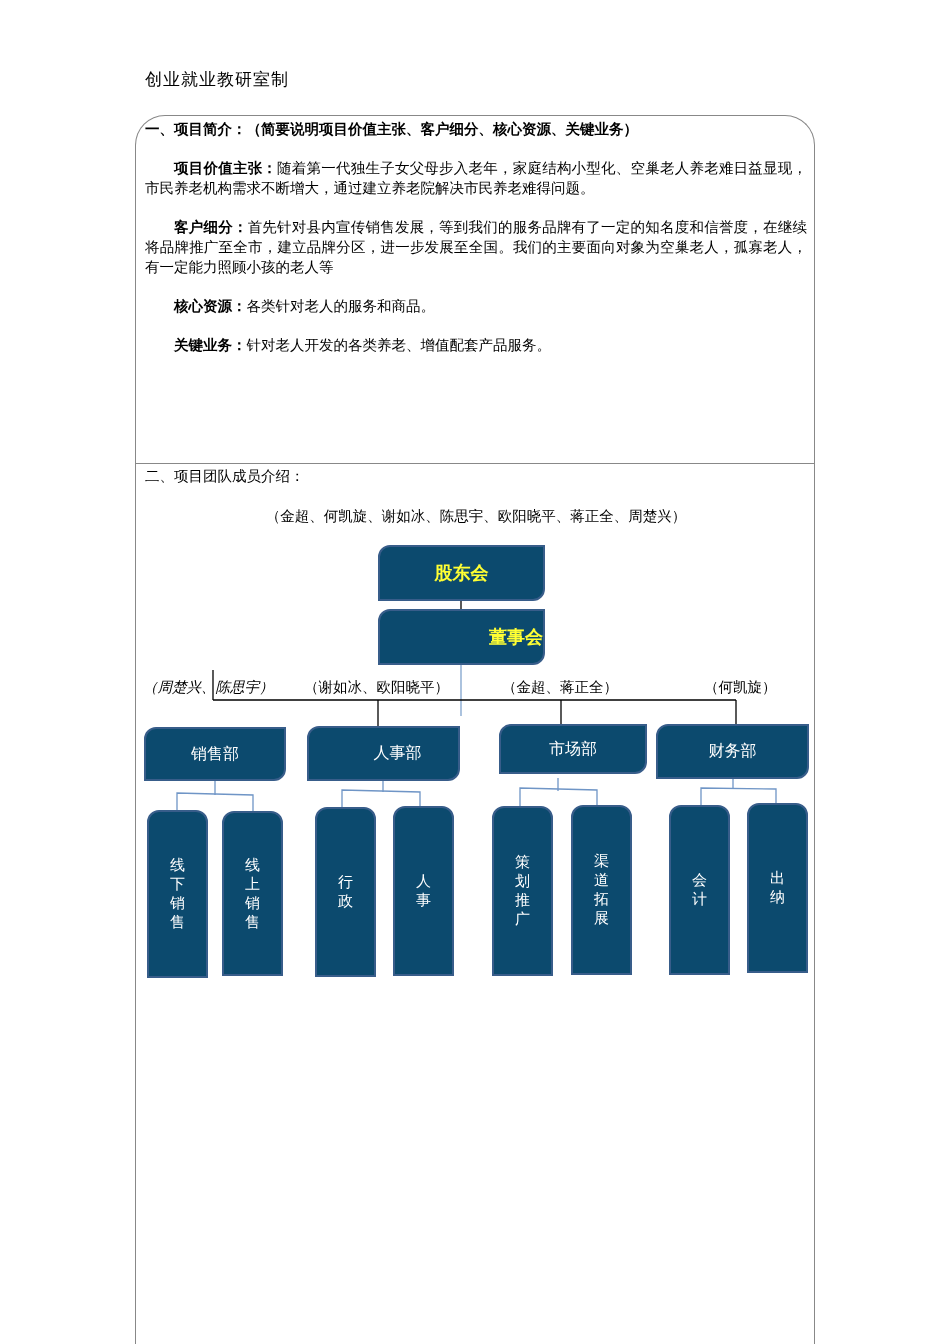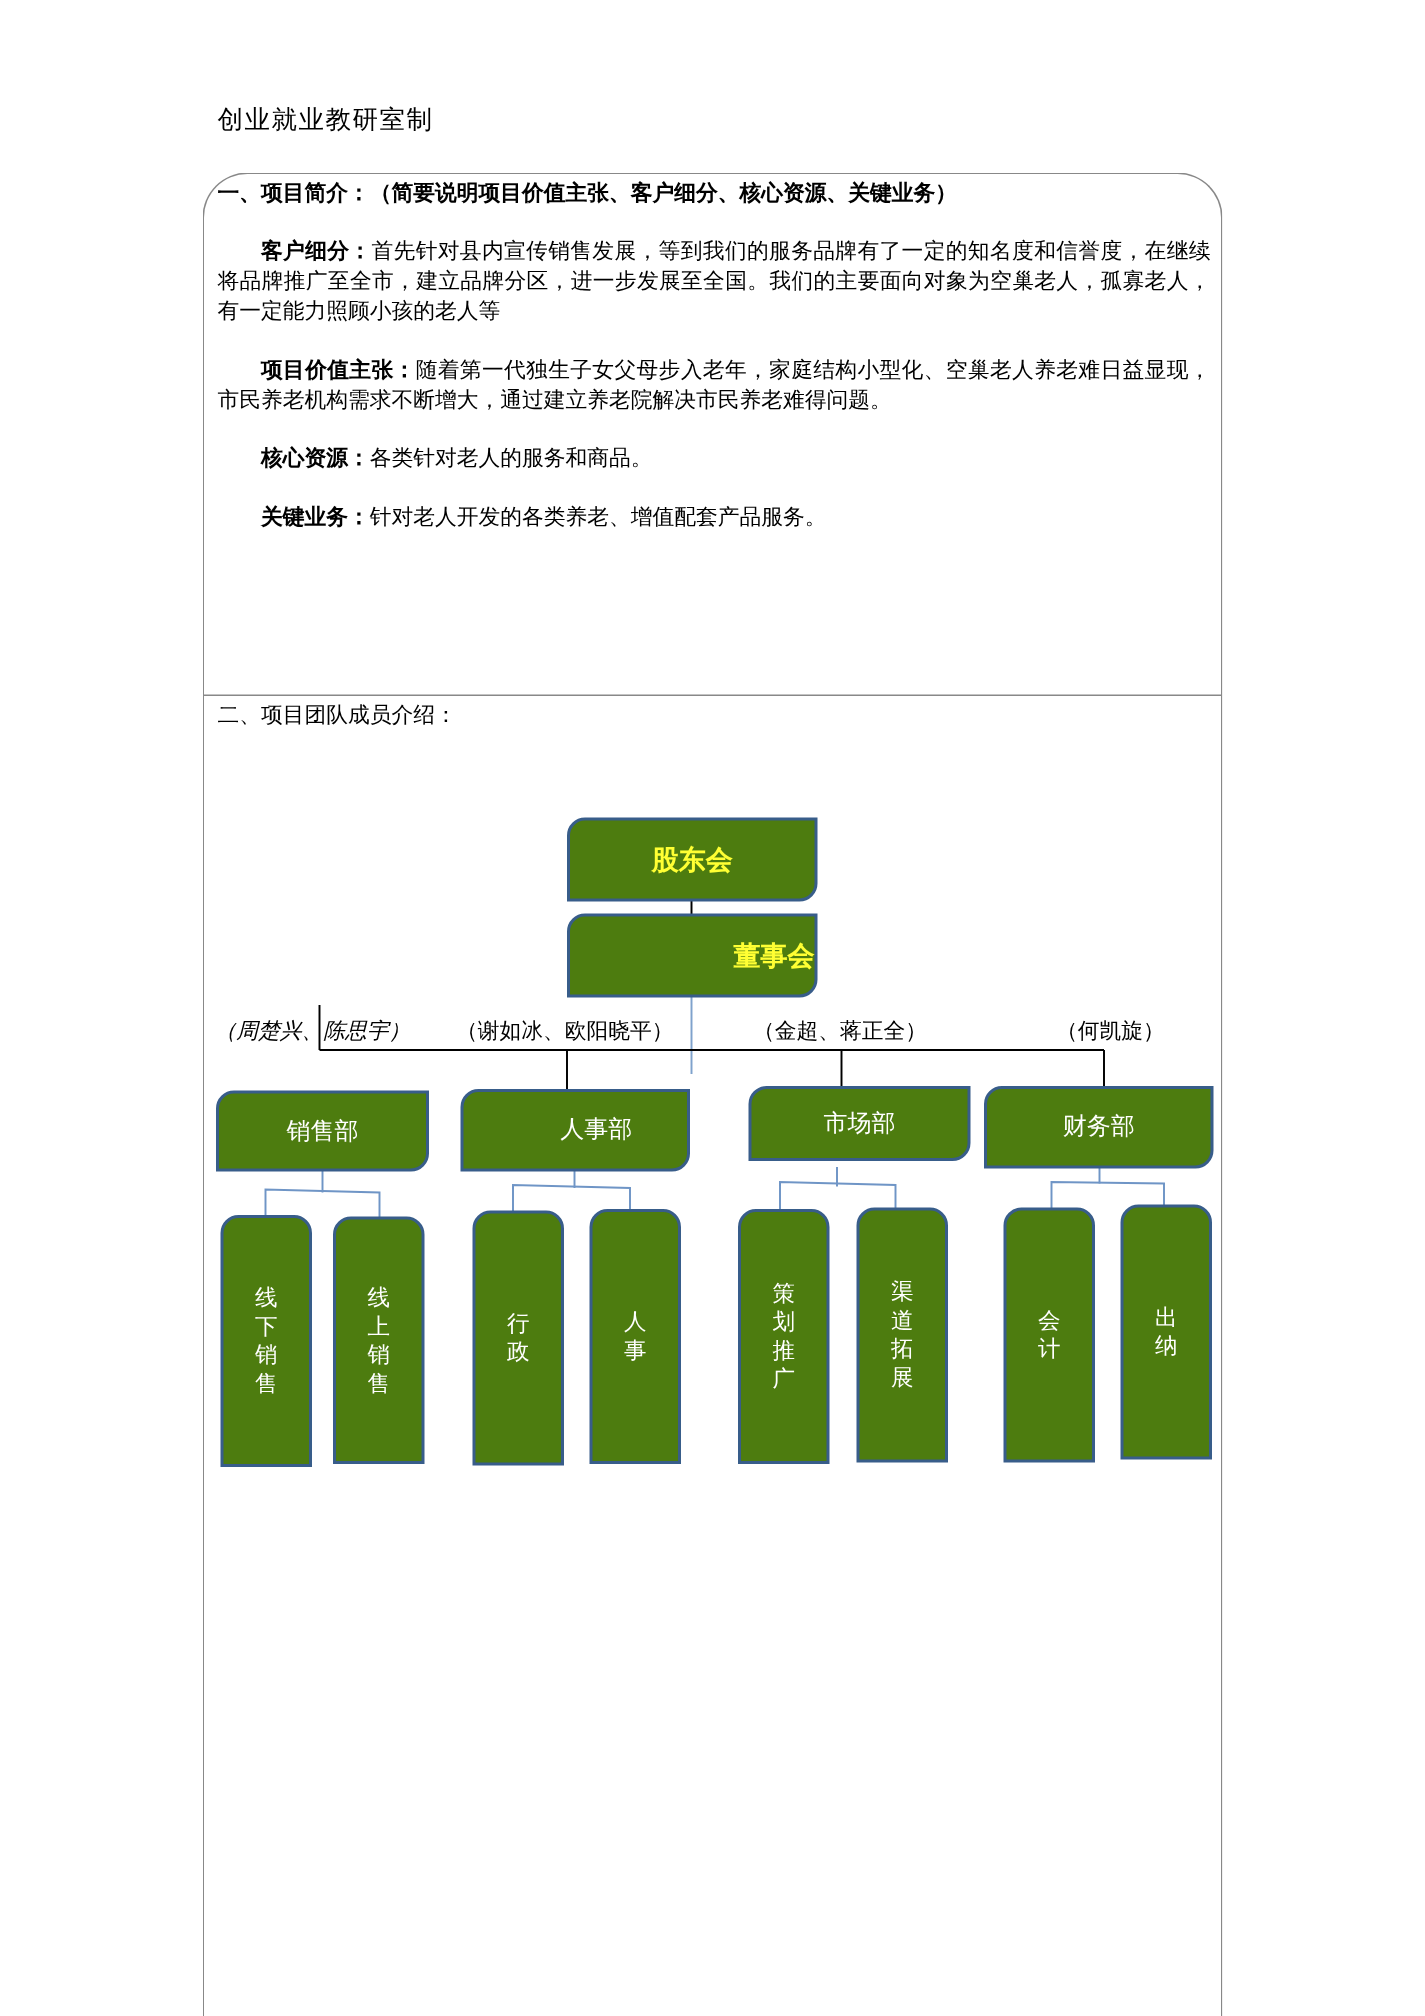--- a/index.html
+++ b/index.html
@@ -23,47 +23,48 @@
   .sec1 { position: absolute; left: 9px; top: 3px; width: 662px; font-size: 14.5px; line-height: 20px; }
   .sec1-title { font-weight: bold; }
   .para { margin-top: 19px; text-indent: 29px; text-align: justify; }
   .para b { font-weight: bold; }
   .sec2-title { position: absolute; left: 9px; top: 351px; font-size: 14.5px; }
   .team-list { position: absolute; left: 0; width: 680px; top: 391px; text-align: center; font-size: 14.5px; }
 
   
   .box {
     position: absolute; box-sizing: border-box;
-    background: #4d7c0f; border: 2px solid #385d8a;
+    background: #0c4a6e; border: 2px solid #385d8a;
     display: flex; align-items: center; justify-content: center;
     color: #ffffff; font-size: 16px;
   }
   .snip { border-radius: 12px 0 12px 0; }
   .top-box { color: #ffff33; font-size: 18px; font-weight: bold; }
   .leaf { border-radius: 12px 12px 0 0; flex-direction: column; font-size: 15px; line-height: 19px; }
   .leaf span { display: block; }
   .label { position: absolute; font-size: 14.5px; white-space: nowrap; }
 
   svg.lines { position: absolute; left: 0; top: 0; width: 950px; height: 1344px; pointer-events: none; }
 </style>
 </head>
 <body>
 
 <div class="header-title">创业就业教研室制</div>
 
 <div class="doc-table">
   <div class="sec1">
     <div class="sec1-title">一、项目简介：（简要说明项目价值主张、客户细分、核心资源、关键业务）</div>
+    <div class="para"><b>项目价值主张：</b><span>随着第一代独生子女父母步入老年，家庭结构小型化、空巢老人养老难日益显现，市民养老机构需求不断增大，通过建立养老院解决市民养老难得问题。</span></div>
     <div class="para"><b>客户细分：</b><span>首先针对县内宣传销售发展，等到我们的服务品牌有了一定的知名度和信誉度，在继续将品牌推广至全市，建立品牌分区，进一步发展至全国。我们的主要面向对象为空巢老人，孤寡老人，有一定能力照顾小孩的老人等</span></div>
-    <div class="para"><b>项目价值主张：</b><span>随着第一代独生子女父母步入老年，家庭结构小型化、空巢老人养老难日益显现，市民养老机构需求不断增大，通过建立养老院解决市民养老难得问题。</span></div>
     <div class="para"><b>核心资源：</b><span>各类针对老人的服务和商品。</span></div>
     <div class="para"><b>关键业务：</b><span>针对老人开发的各类养老、增值配套产品服务。</span></div>
   </div>
   <div class="row-divider"></div>
   <div class="sec2-title">二、项目团队成员介绍：</div>
+  <div class="team-list">（金超、何凯旋、谢如冰、陈思宇、欧阳晓平、蒋正全、周楚兴）</div>
 </div>
 
 <svg class="lines">
 
   <line x1="461" y1="585" x2="461" y2="650" stroke="#000" stroke-width="1.3"></line>
 
   <line x1="461" y1="650" x2="461" y2="716" stroke="#7fa2cc" stroke-width="1.3"></line>
 
   <line x1="213" y1="700" x2="736" y2="700" stroke="#000" stroke-width="1.3"></line>
   <line x1="213" y1="670" x2="213" y2="700" stroke="#000" stroke-width="1.3"></line>

